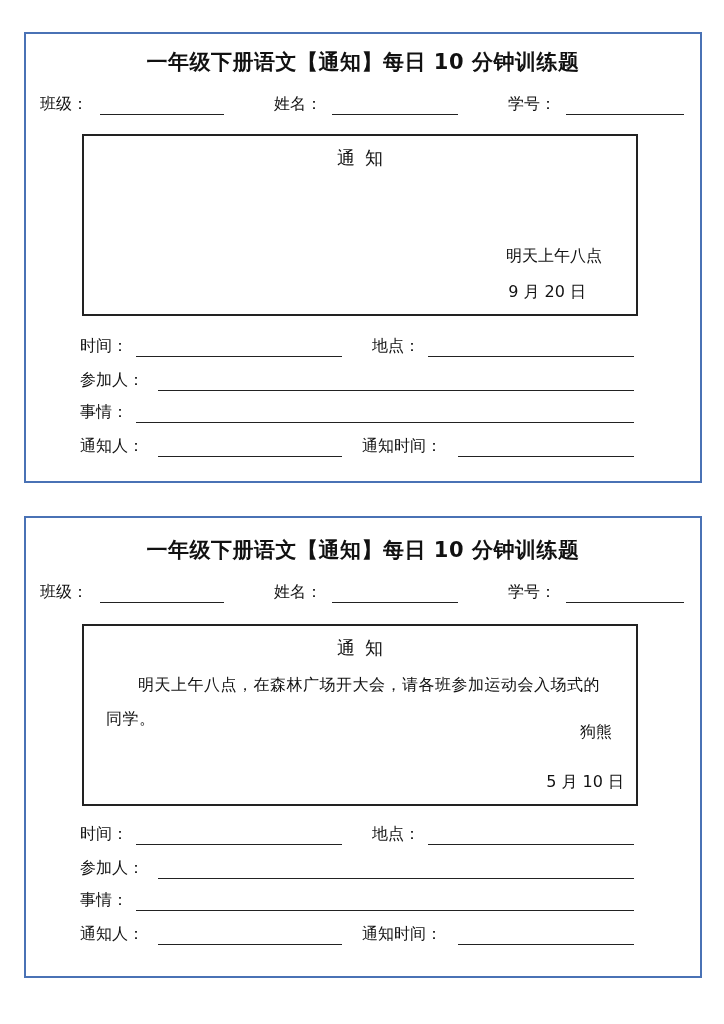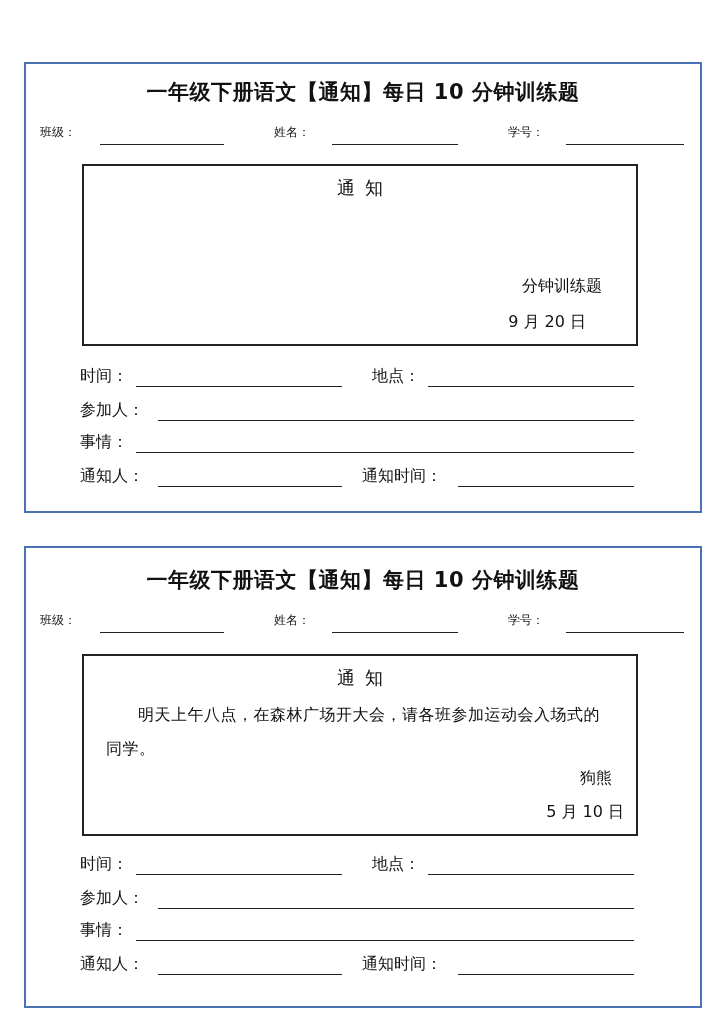--- a/index.html
+++ b/index.html
@@ -1,23 +1,23 @@
 <!DOCTYPE html>
 <html><head>
 <meta charset="utf-8">
 <style>
   html, body { margin: 0; padding: 0; background: #ffffff; }
   body { width: 724px; height: 1024px; position: relative; overflow: hidden;
          font-family: "DejaVu Sans", "Liberation Sans", sans-serif; color: #111; }
-  .card { position: absolute; left: 24px; width: 678px; border: 2px solid #4a72b5; box-sizing: border-box; background:#fff;margin-top:30px; }
+  .card { position: absolute; left: 24px; width: 678px; border: 2px solid #4a72b5; box-sizing: border-box; background:#fff; }
   .card.c1 { top: 32px; height: 451px; }
   .card.c2 { top: 516px; height: 462px; }
   .title { position: absolute; left: 0; right: 0; top: 14px; text-align: center;
            font-size: 21px; font-weight: bold; letter-spacing: 0.5px; }
-  .info-row { position: absolute; top: 60px; left: 0; right: 0; height: 24px; font-size: 12px; }
+  .info-row { position: absolute; top: 60px; left: 0; right: 0; height: 24px; font-size: 16px; }
   .info-row .lbl { position: absolute; top: 0; }
   .info-row .line { position: absolute; top: 20px; height: 0; border-bottom: 1px solid #222; }
   .notice { position: absolute; left: 56px; width: 556px; border: 2px solid #222; box-sizing: border-box; font-size: 16px; }
   .c1 .notice { top: 100px; height: 182px; }
   .c2 .notice { top: 106px; height: 182px; }
   .notice .ntitle { position: absolute; left: 0; right: 0; top: 10px; text-align: center; font-size: 18px; letter-spacing: 10px; padding-left: 10px; }
   .notice .body { position: absolute; left: 22px; right: 20px; top: 42px; line-height: 34px; text-indent: 2em; letter-spacing: 0.5px; }
   .notice .sig { position: absolute; right: 36px; text-align: right; }
   .fields { position: absolute; left: 54px; right: 0; font-size: 16px; }
   .c1 .fields { top: 302px; }
@@ -34,21 +34,21 @@
   <div class="info-row">
     <span class="lbl" style="left:14px">班级：</span>
     <span class="line" style="left:74px;width:124px"></span>
     <span class="lbl" style="left:248px">姓名：</span>
     <span class="line" style="left:306px;width:126px"></span>
     <span class="lbl" style="left:482px">学号：</span>
     <span class="line" style="left:540px;width:118px"></span>
   </div>
   <div class="notice">
     <div class="ntitle">通知</div>
-    <div class="sig" style="top:110px;right:34px">分钟训练题</div>
+    <div class="sig" style="top:110px;right:34px">明天上午八点</div>
     <div class="sig" style="top:146px;right:50px">9 月 20 日</div>
   </div>
   <div class="fields">
     <div class="frow" style="top:0">
       <span class="lbl" style="left:0">时间：</span>
       <span class="line" style="left:56px;width:206px"></span>
       <span class="lbl" style="left:292px">地点：</span>
       <span class="line" style="left:348px;width:206px"></span>
     </div>
     <div class="frow" style="top:34px">
@@ -74,21 +74,21 @@
     <span class="lbl" style="left:14px">班级：</span>
     <span class="line" style="left:74px;width:124px"></span>
     <span class="lbl" style="left:248px">姓名：</span>
     <span class="line" style="left:306px;width:126px"></span>
     <span class="lbl" style="left:482px">学号：</span>
     <span class="line" style="left:540px;width:118px"></span>
   </div>
   <div class="notice">
     <div class="ntitle">通知</div>
     <div class="body">明天上午八点，在森林广场开大会，请各班参加运动会入场式的同学。</div>
-    <div class="sig" style="top:112px;right:24px">狗熊</div>
+    <div class="sig" style="top:96px;right:24px">狗熊</div>
     <div class="sig" style="top:146px;right:12px">5 月 10 日</div>
   </div>
   <div class="fields">
     <div class="frow" style="top:0">
       <span class="lbl" style="left:0">时间：</span>
       <span class="line" style="left:56px;width:206px"></span>
       <span class="lbl" style="left:292px">地点：</span>
       <span class="line" style="left:348px;width:206px"></span>
     </div>
     <div class="frow" style="top:34px">

